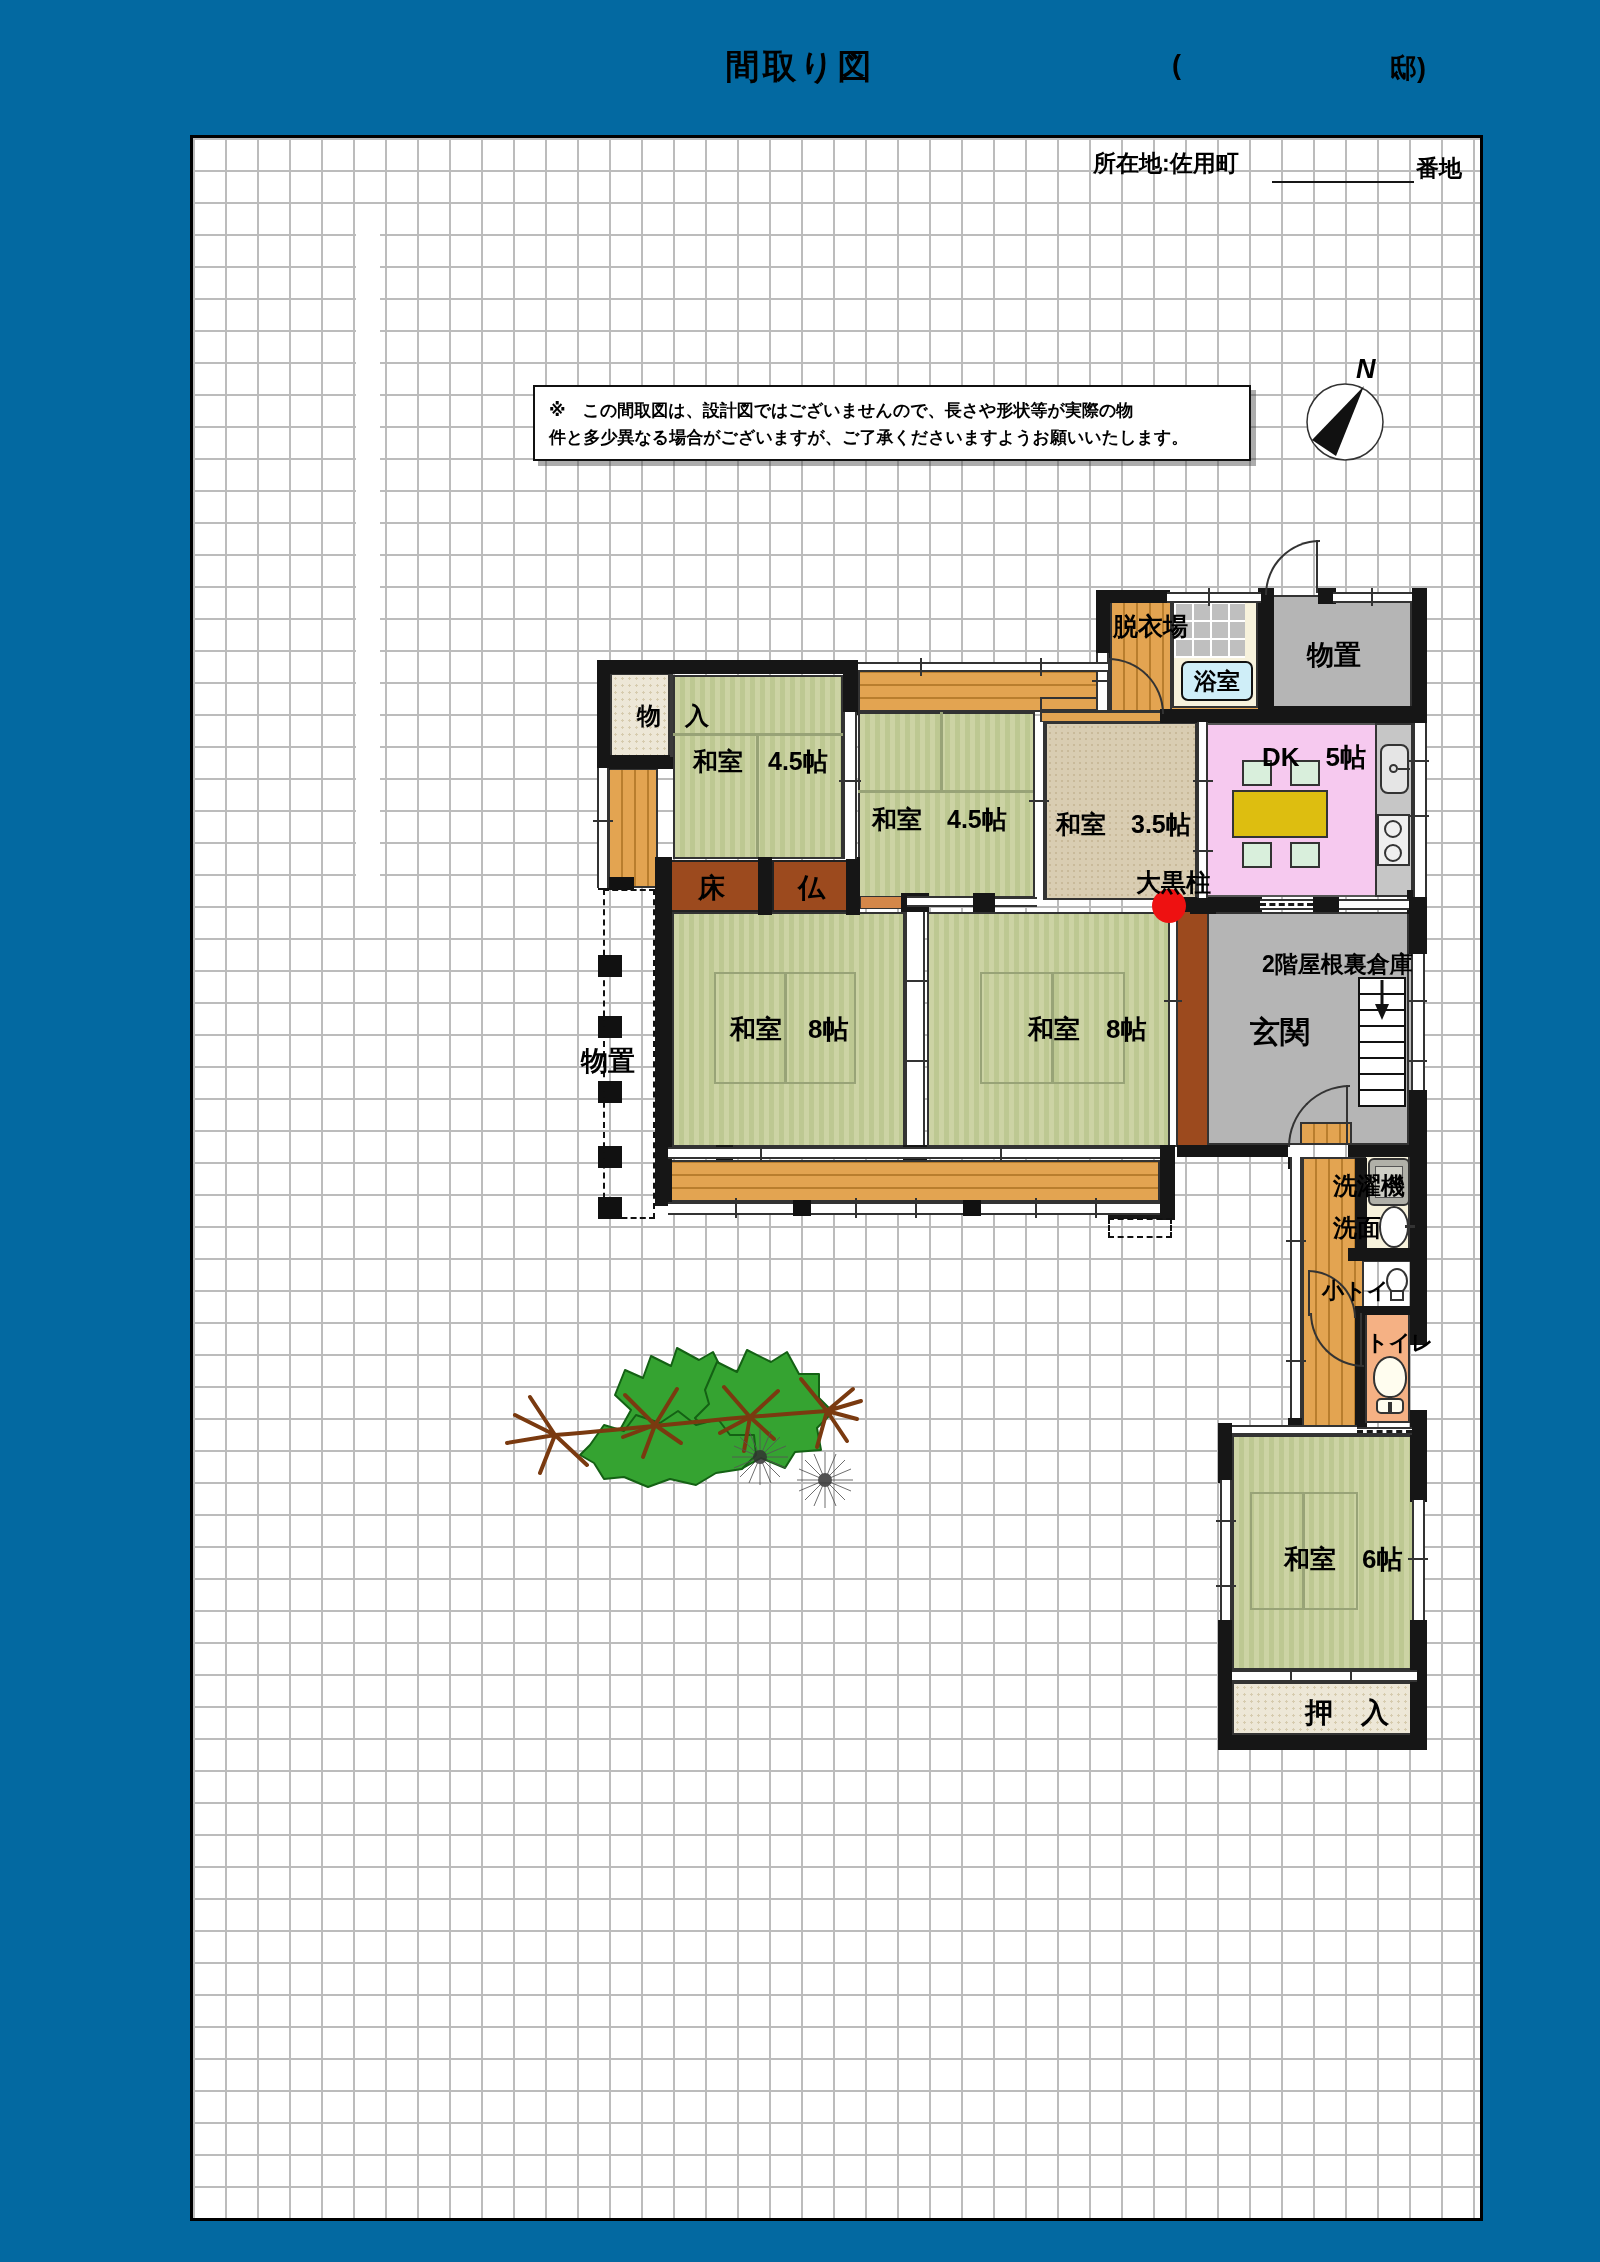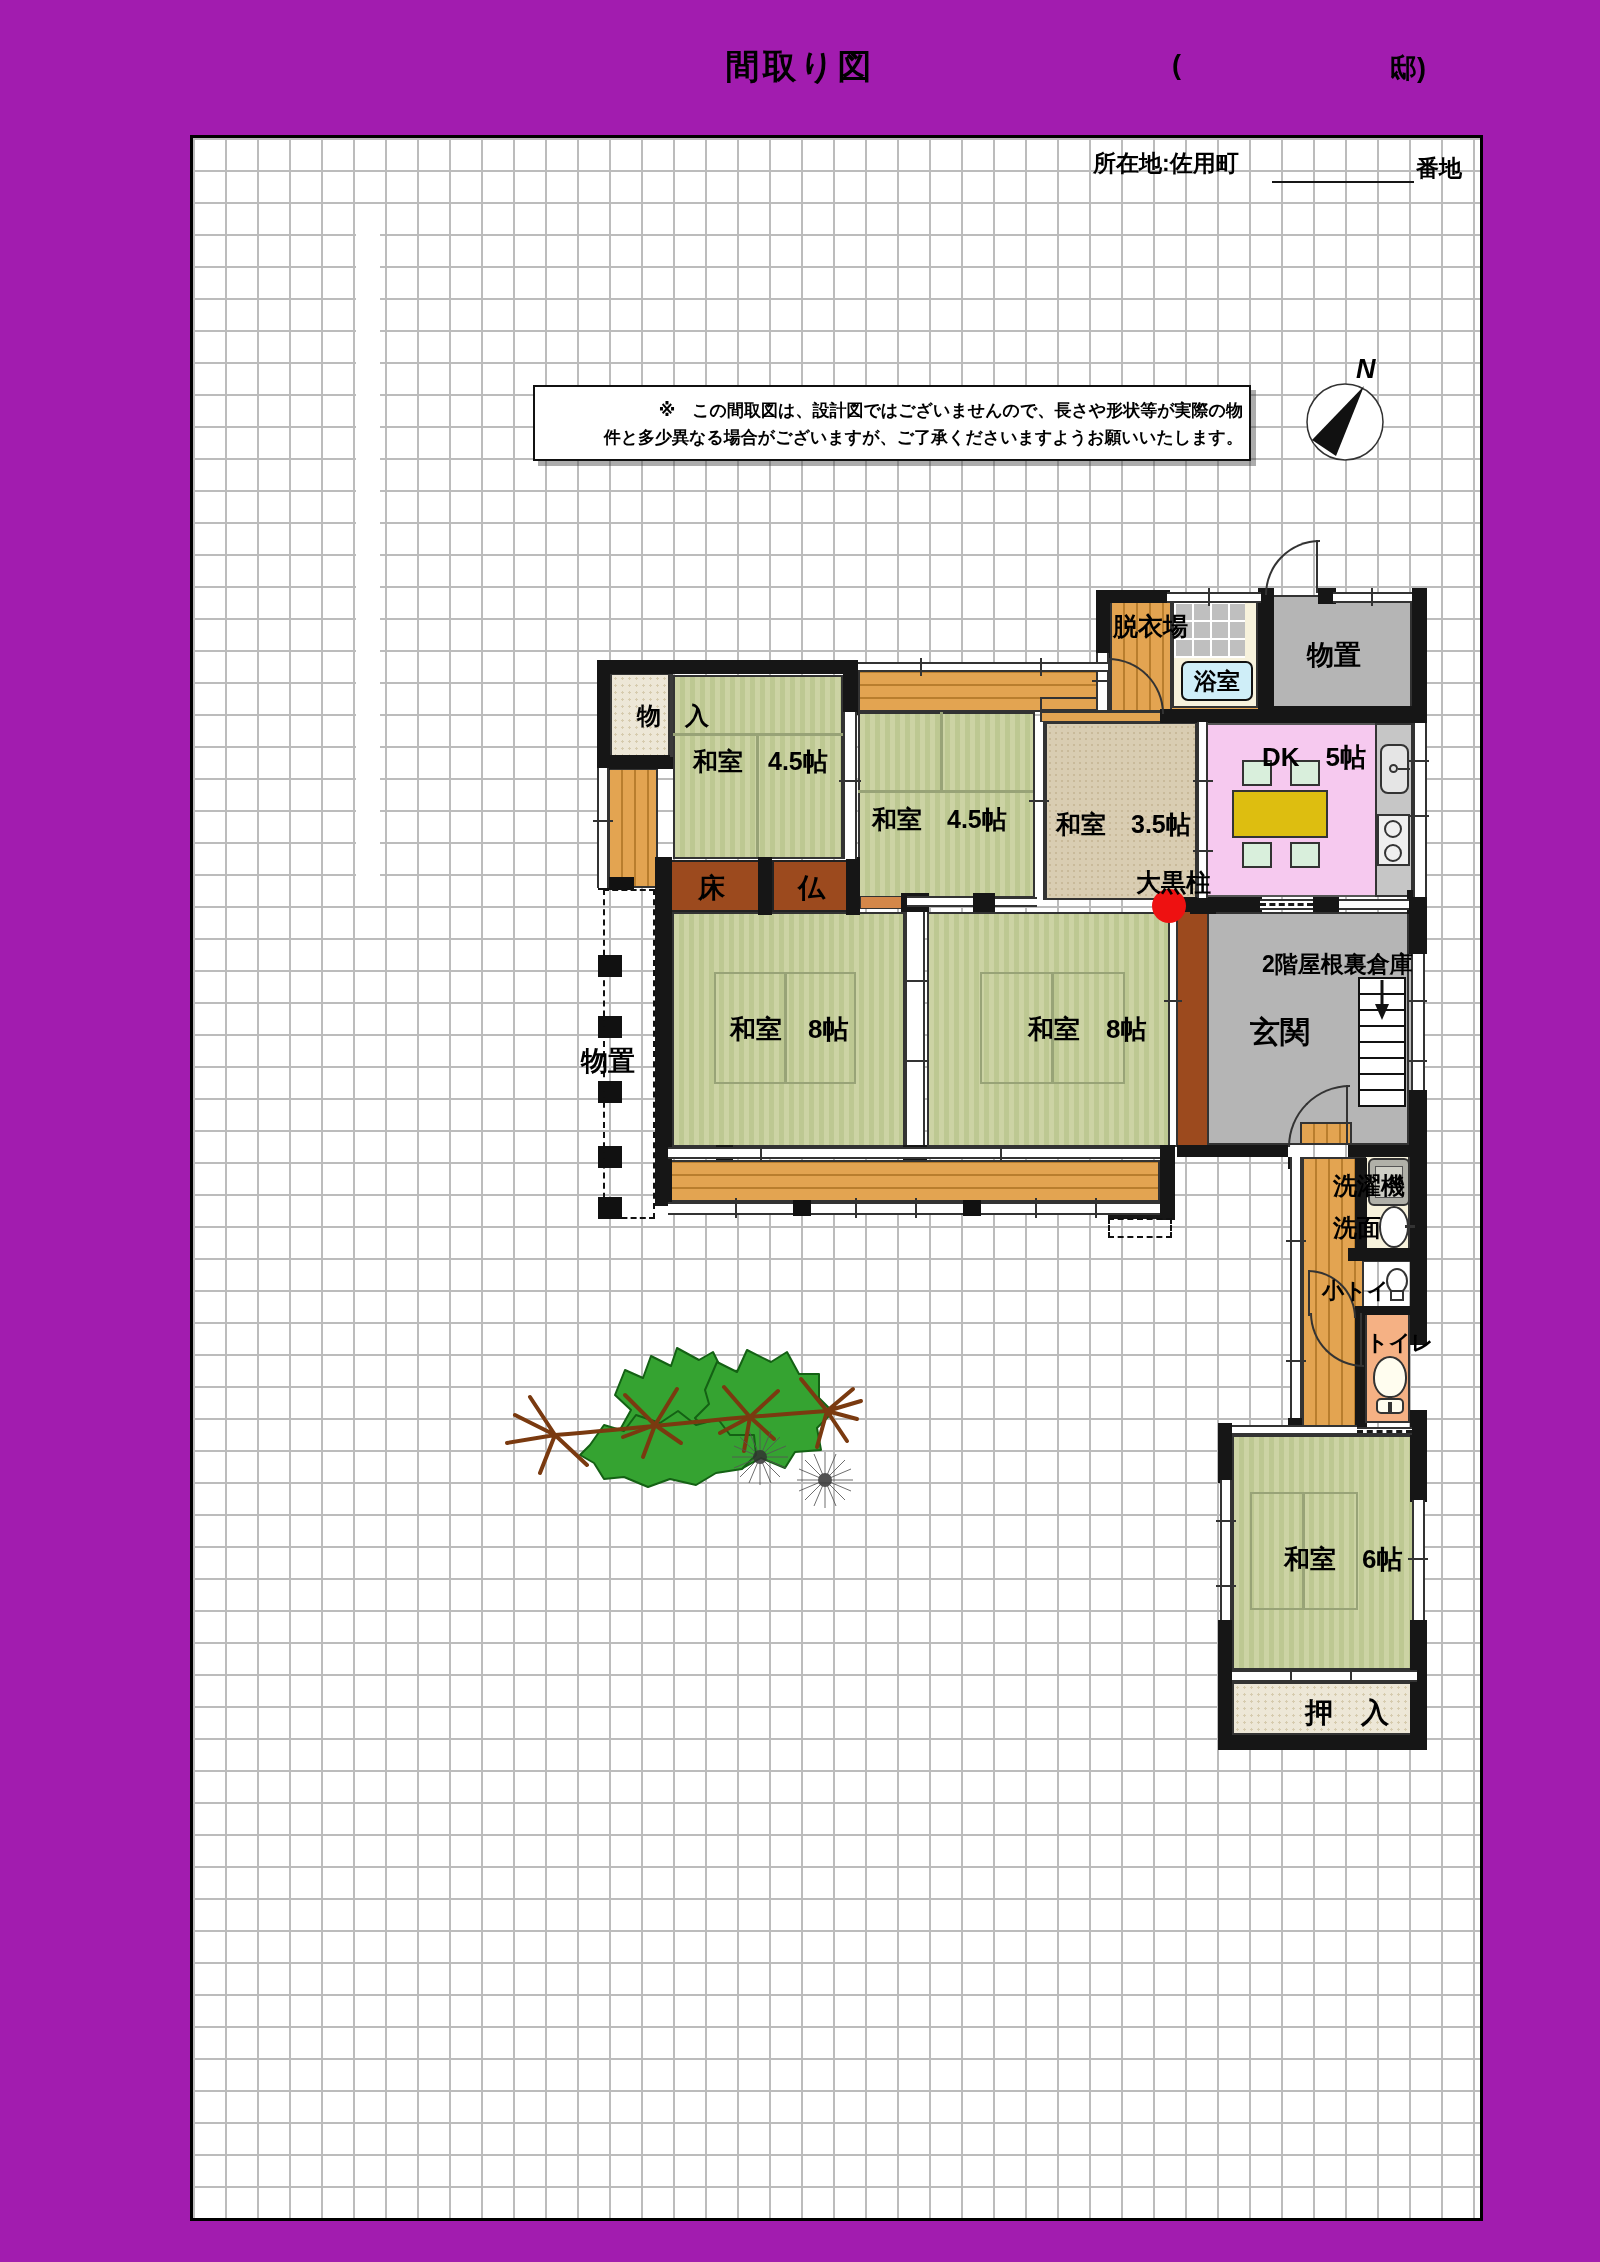--- a/index.html
+++ b/index.html
@@ -1,16 +1,16 @@
 <!DOCTYPE html>
 <html><head>
 <meta charset="utf-8">
 <style>
   html,body{margin:0;padding:0;background:#fff;}
-  #page{position:relative;width:1600px;height:2262px;background:#a21caf;overflow:hidden;
+  #page{position:relative;width:1600px;height:2262px;background:#0369a1;overflow:hidden;
         font-family:"Liberation Sans","DejaVu Sans",sans-serif;}
   .abs{position:absolute;}
   #sheet{position:absolute;left:190px;top:135px;width:1287px;height:2080px;
          border:3px solid #000;background-color:#fff;
          background-image:linear-gradient(to right,#bcbcbc 2px,transparent 2px),
                           linear-gradient(to bottom,#bcbcbc 2px,transparent 2px);
          background-size:32px 32px;}
   .wall{position:absolute;background:#161616;}
   .tline{position:absolute;background:#3a3a3a;}
   .winH{position:absolute;background:#fff;border-top:2px solid #333;border-bottom:2px solid #333;box-sizing:border-box;}
@@ -32,22 +32,22 @@
   .label{position:absolute;font-weight:700;color:#000;white-space:nowrap;z-index:40;}
   .arcTL{position:absolute;border-top:2px solid #333;border-left:2px solid #333;border-top-left-radius:100% 100%;}
   .arcTR{position:absolute;border-top:2px solid #333;border-right:2px solid #333;border-top-right-radius:100% 100%;}
   .arcBL{position:absolute;border-bottom:2px solid #333;border-left:2px solid #333;border-bottom-left-radius:100% 100%;}
   .dashline{position:absolute;border-top:3px dashed #1a1a1a;}
   .dashedbox{position:absolute;border:2px dashed #111;box-sizing:border-box;}
   .post{position:absolute;background:#111;}
   .fix{position:absolute;box-sizing:border-box;}
   #title{position:absolute;left:0;right:0;top:44px;text-align:center;font-size:34px;font-weight:700;letter-spacing:3px;}
   #disc{position:absolute;left:533px;top:385px;width:718px;height:76px;background:#fff;border:2px solid #111;
-        box-shadow:5px 5px 0 rgba(70,70,70,.45);box-sizing:border-box;padding:10px 6px;z-index:50;
-        font-size:17px;font-weight:600;line-height:1.6;text-align:right;}
+        box-shadow:5px 5px 0 rgba(70,70,70,.45);box-sizing:border-box;padding:10px 14px;z-index:50;
+        font-size:17px;font-weight:600;line-height:1.6;}
 </style>
 </head>
 <body>
 
 <div id="page">
 
   <div id="title" class="label">間取り図</div>
   <div class="label" style="left:1172px;top:50px;font-size:27px;">(</div>
   <div class="label" style="left:1390px;top:50px;font-size:27px;">邸)</div>
 

